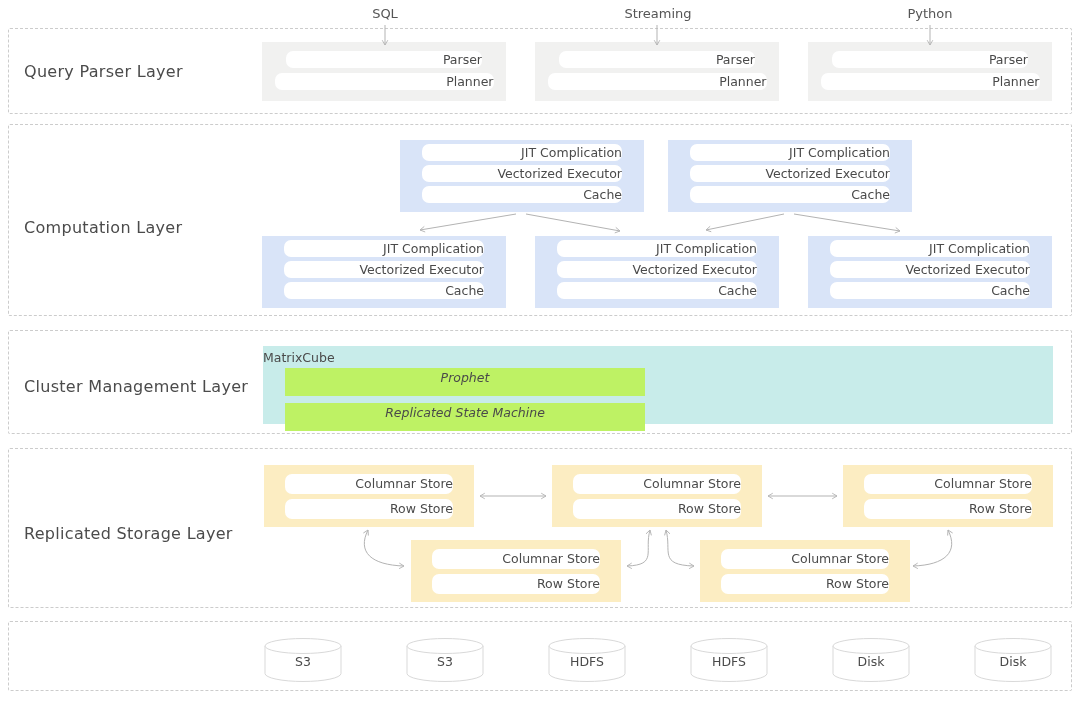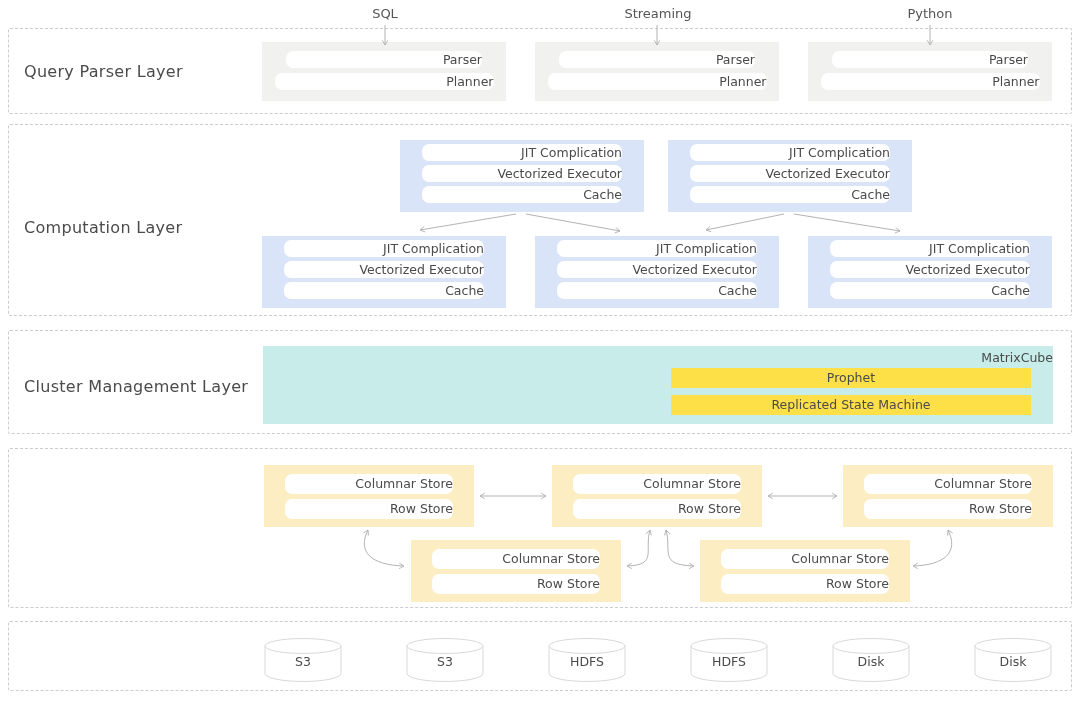--- a/index.html
+++ b/index.html
@@ -30,27 +30,27 @@
   }
   .gray   { background:var(--parser-box,#f1f1f0); padding-top:9px; }
   .gray .row  { width:196px; height:17px; line-height:17px; }
   .gray .row + .row { margin-top:5px;padding-left:23px; }
   .blue   { background:var(--compute-box,#d9e4f8); padding-top:4px; }
   .blue .row  { width:200px; height:17px; line-height:17px; }
   .blue .row + .row { margin-top:4px; }
   .yellow { background:var(--storage-box,#fcedc2); padding-top:9px; }
   .yellow .row { width:168px; height:20px; line-height:20px; }
   .yellow .row + .row { margin-top:5px; }
-  .teal   { background:var(--cluster-box,#c8ecea); align-items:flex-end; }
+  .teal   { background:var(--cluster-box,#c8ecea); align-items:flex-start; }
   .teal-title { height:22px; line-height:23px; text-align:center; font-size:12.5px; }
   .teal-body  { padding:0 22px; }
   .teal-row1  { display:flex; justify-content:space-between; }
   .trow {
-    background:#fde047; height:20px; line-height:20px; text-align:center;
-    font-size:12.5px; color:var(--node-text,#4a4a4a); white-space:nowrap;
+    background:#bef264; height:28px; line-height:20px; text-align:center;
+    font-size:12.5px; color:var(--node-text,#4a4a4a); white-space:nowrap;font-style:italic;
   }
   .trow.full { margin-top:7px; }
   .cylinder { position:absolute; width:78px; height:46px; }
   .cylinder svg { position:absolute; left:0; top:0; }
   .cylinder .cyl-label {
     position:absolute; left:0; right:0; top:17px; text-align:center;
     font-size:12.5px; color:var(--node-text,#4a4a4a);
   }
   .overlay { position:absolute; left:0; top:0; pointer-events:none; }
   .arrow { stroke:var(--arrow,#b3b3b3); stroke-width:1; fill:none; }
@@ -67,20 +67,21 @@
 
   <section class="layer" style="top:28px;height:86px"></section>
   <section class="layer" style="top:124px;height:192px"></section>
   <section class="layer" style="top:330px;height:104px"></section>
   <section class="layer" style="top:448px;height:160px"></section>
   <section class="layer" style="top:621px;height:70px"></section>
 
   <div class="layer-label" style="top:71px">Query Parser Layer</div>
   <div class="layer-label" style="top:227px">Computation Layer</div>
   <div class="layer-label" style="top:386px">Cluster Management Layer</div>
+  <div class="layer-label" style="top:533px">Replicated Storage Layer</div>
 
   <div class="node gray" style="left:262px;top:42px;width:244px;height:59px">
     <div class="row">Parser</div>
     <div class="row">Planner</div>
   </div>
   <div class="node gray" style="left:535px;top:42px;width:244px;height:59px">
     <div class="row">Parser</div>
     <div class="row">Planner</div>
   </div>
   <div class="node gray" style="left:808px;top:42px;width:244px;height:59px">

